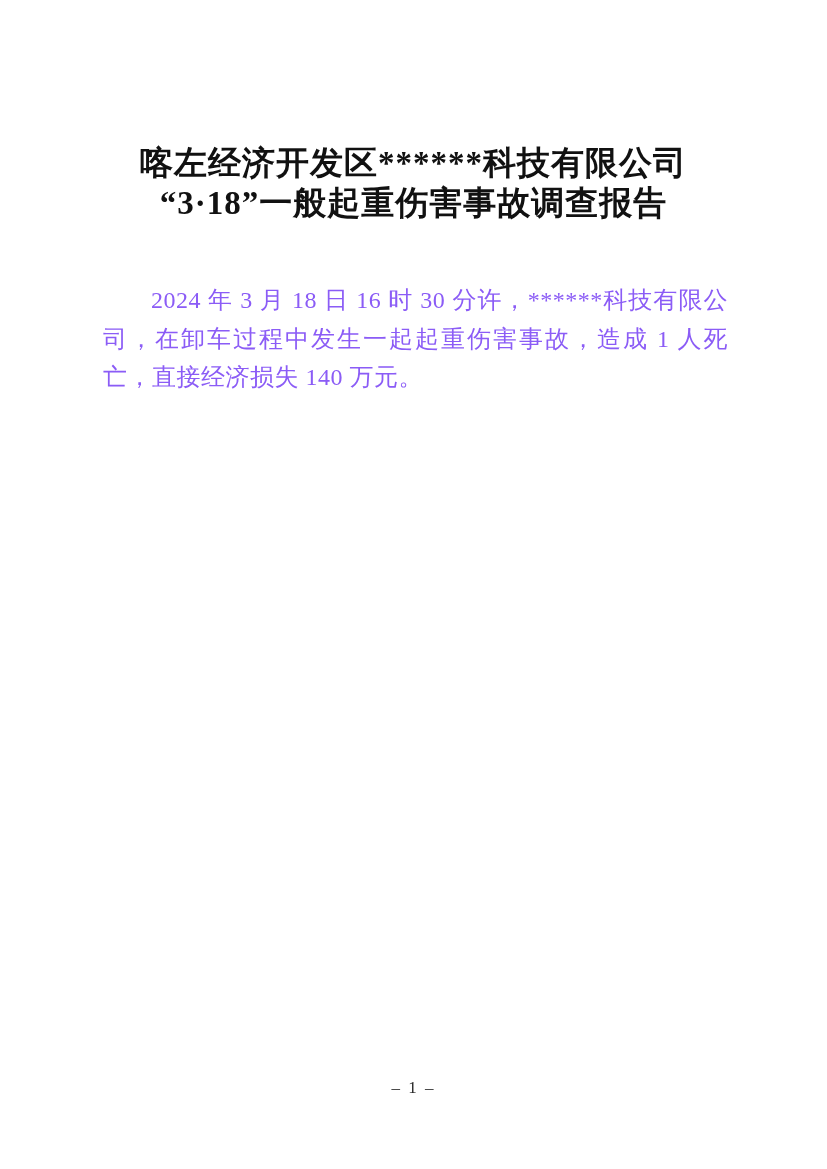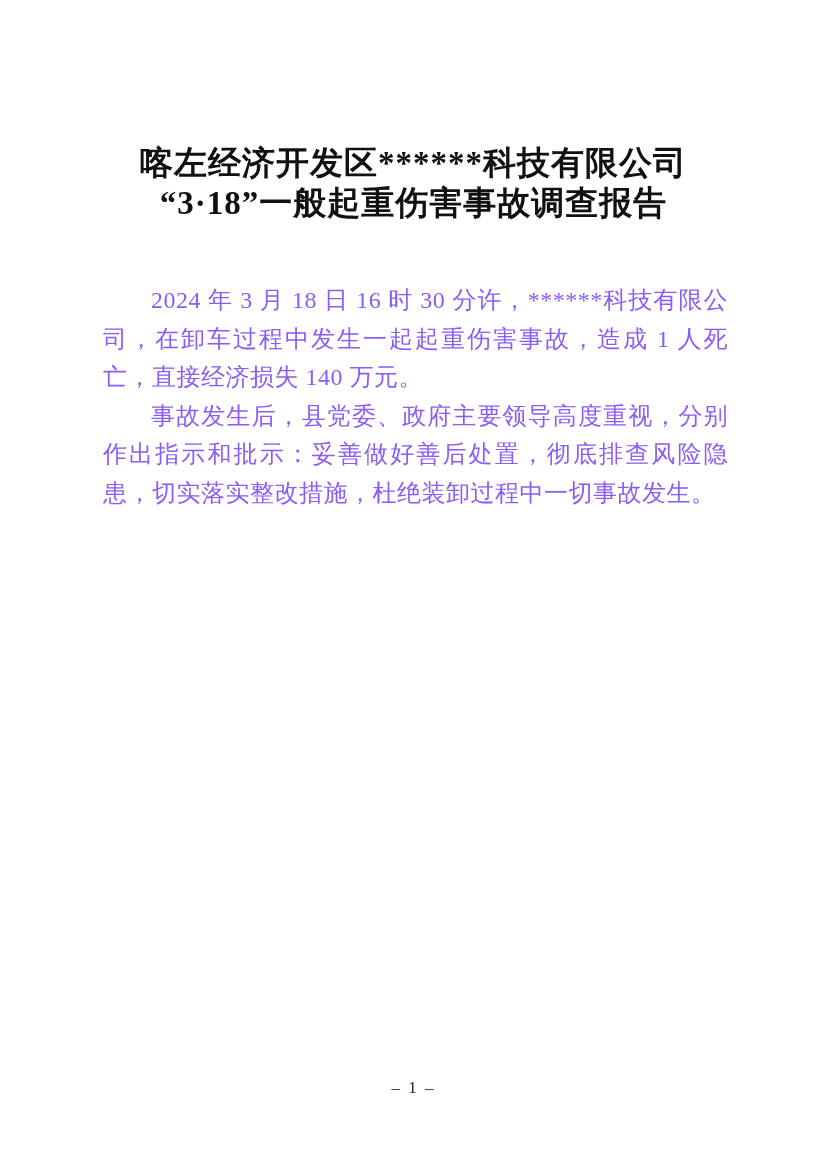--- a/index.html
+++ b/index.html
@@ -73,18 +73,17 @@
 
 <div class="page">
 
   <h1 class="doc-title">
     <span class="title-line">喀左经济开发区******科技有限公司</span>
     <span class="title-line">“3·18”一般起重伤害事故调查报告</span>
   </h1>
 
   <div class="content">
     <p>2024 年 3 月 18 日 16 时 30 分许，******科技有限公司，在卸车过程中发生一起起重伤害事故，造成 1 人死亡，直接经济损失 140 万元。</p>
-    <p>事故发生后，县党委、政府主要领导高度重视，分别作出指示和批示：妥善做好善后处置，彻底排查风险隐患，切实落实整改措施，杜绝装卸过程中一切事故发生。</p>
   </div>
 
   <div class="page-number">– 1 –</div>
 
 </div>
 
 </body></html>

